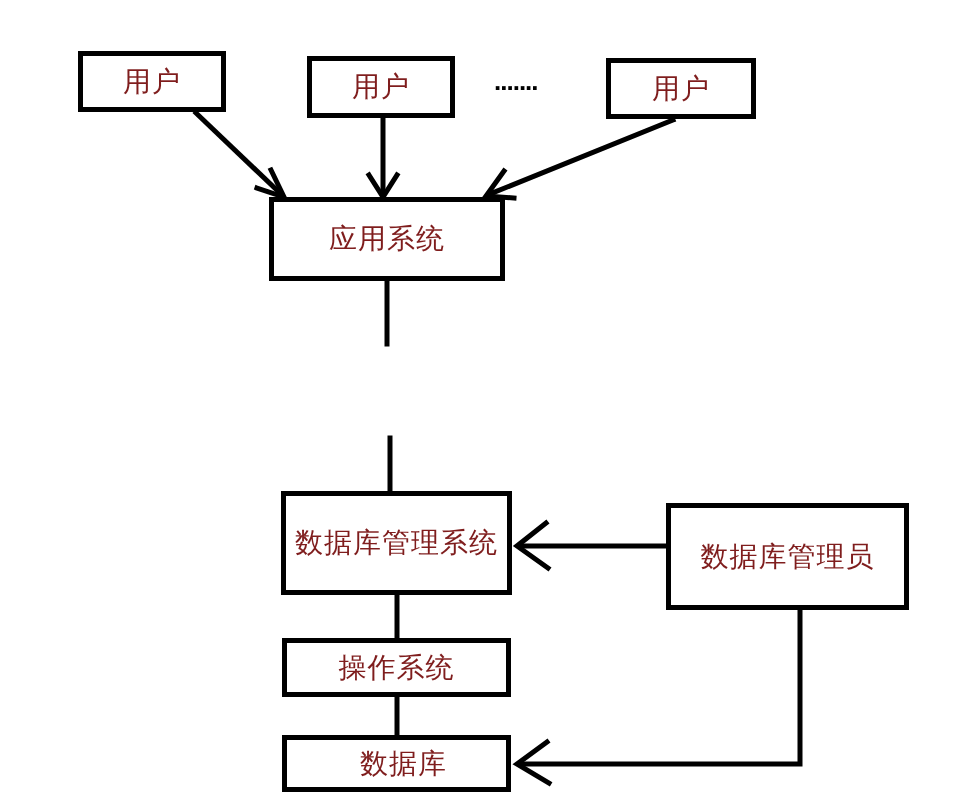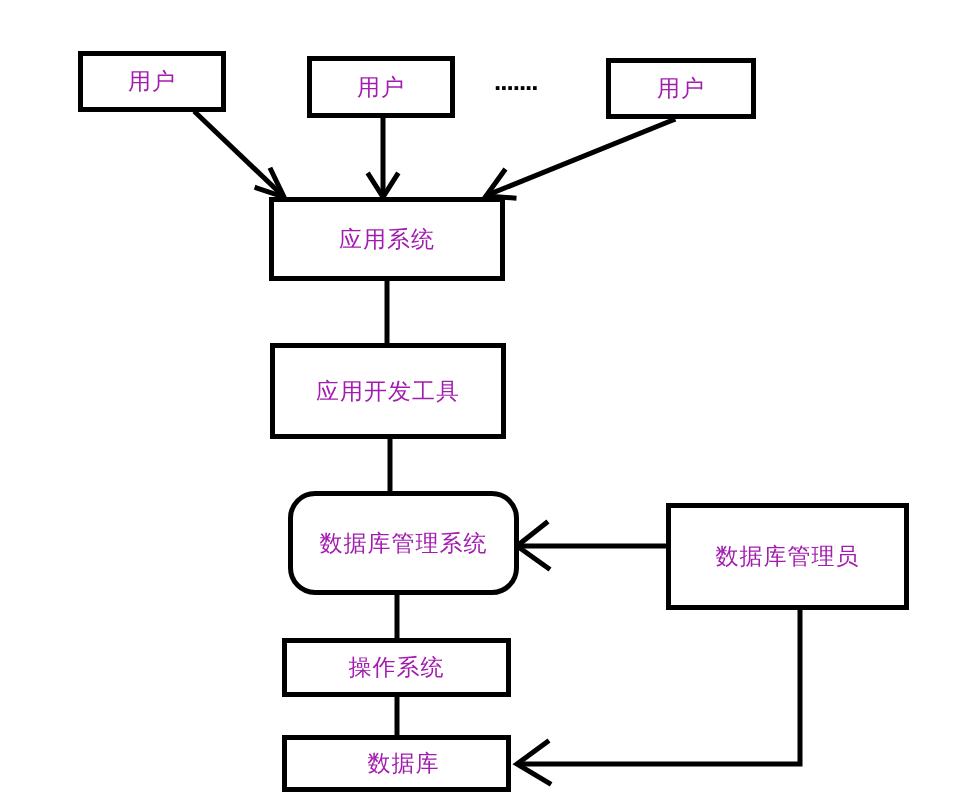--- a/index.html
+++ b/index.html
@@ -27,43 +27,43 @@
     position: absolute;
     box-sizing: border-box;
     border: 5px solid #000000;
     background: #ffffff;
     display: flex;
     align-items: center;
     justify-content: center;
     z-index: 2;
   }
   .node .label {
-    font-size: 23px;
-    color: #a21caf;
+    font-size: 28px;
+    color: #7f1d1d;
     letter-spacing: 1px;
     white-space: nowrap;
   }
   #ellipsis {
     position: absolute;
     left: 494px;
     top: 66px;
     z-index: 2;
     font-size: 26px;
     font-weight: bold;
     color: #000000;
     letter-spacing: -1px;
     line-height: 30px;
   }
   
   #node-user1        { left: 78px;  top: 51px;  width: 148px; height: 61px; }
   #node-user2        { left: 307px; top: 56px;  width: 148px; height: 62px; }
   #node-user3        { left: 606px; top: 58px;  width: 150px; height: 61px; }
   #node-app-system   { left: 269px; top: 197px; width: 236px; height: 84px; justify-content: center; }
   #node-app-dev      { left: 270px; top: 343px; width: 236px; height: 96px; }
-  #node-dbms         { left: 288px; top: 491px; width: 231px; height: 104px; border-radius: 27px; }
+  #node-dbms         { left: 281px; top: 491px; width: 231px; height: 104px; }
   #node-dba          { left: 666px; top: 503px; width: 243px; height: 107px; }
   #node-os           { left: 282px; top: 638px; width: 229px; height: 59px; }
   #node-database     { left: 282px; top: 735px; width: 229px; height: 57px; padding-left: 14px; }
 </style>
 </head>
 <body>
 
 <div id="canvas">
 
   <svg id="connector-layer" viewBox="0 0 972 809" xmlns="http://www.w3.org/2000/svg">
@@ -121,23 +121,20 @@
   <div id="ellipsis">.......</div>
 
   <div class="node" id="node-user3">
     <span class="label">用户</span>
   </div>
 
   <div class="node" id="node-app-system">
     <span class="label">应用系统</span>
   </div>
 
-  <div class="node" id="node-app-dev">
-    <span class="label">应用开发工具</span>
-  </div>
 
   <div class="node" id="node-dbms">
     <span class="label">数据库管理系统</span>
   </div>
 
   <div class="node" id="node-dba">
     <span class="label">数据库管理员</span>
   </div>
 
   <div class="node" id="node-os">

